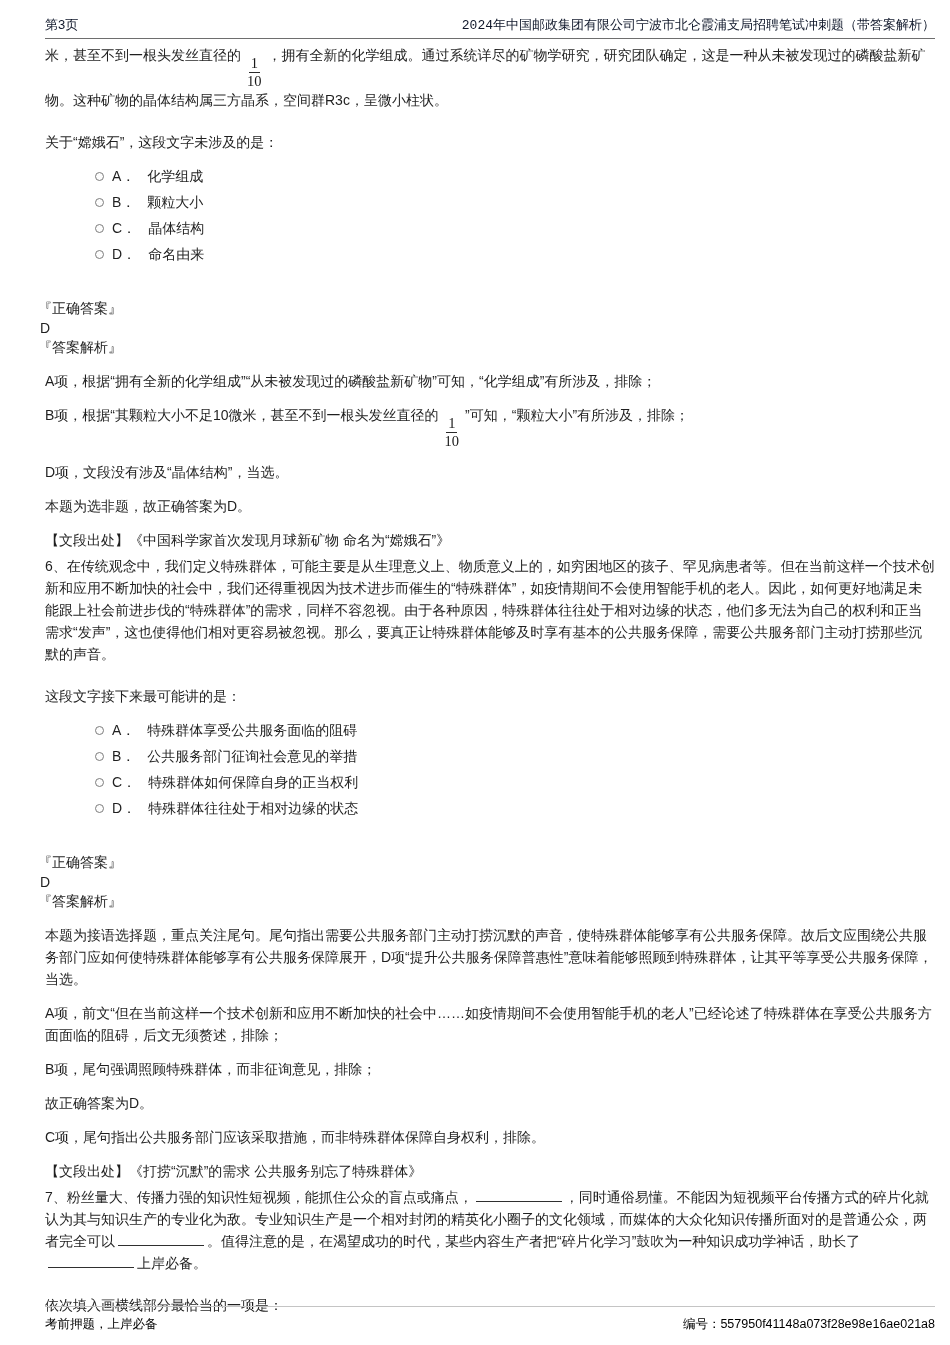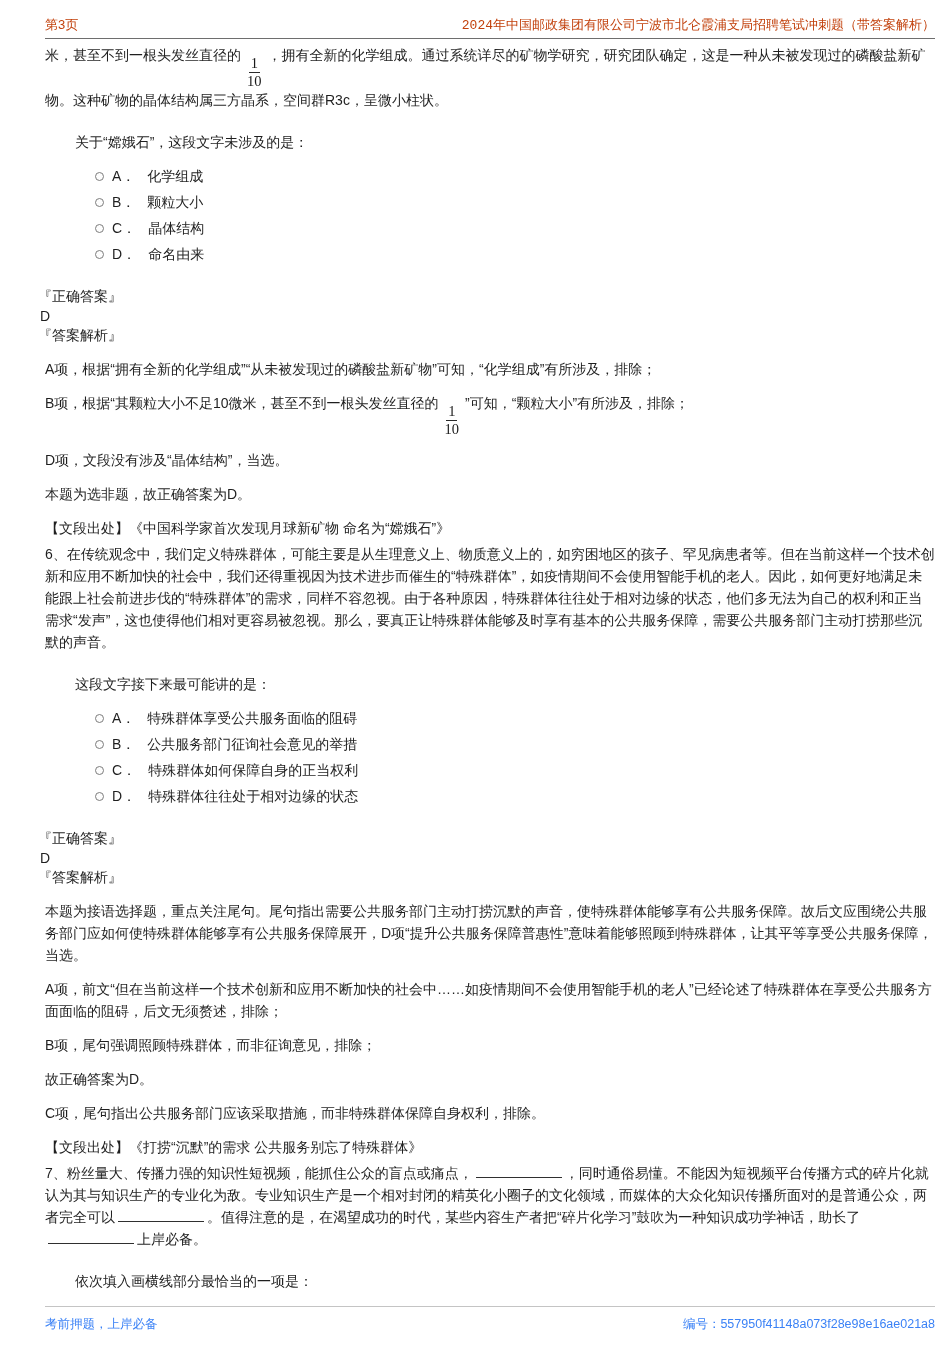--- a/index.html
+++ b/index.html
@@ -13,51 +13,51 @@
     color: #1f1f1f;
     overflow: hidden;
   }
   .header {
     position: absolute;
     left: 45px; right: 15px; top: 16px;
     display: flex;
     justify-content: space-between;
     align-items: flex-end;
     font-size: 13px;
-    color: #c2410c;
+    color: #0f172a;
     padding-bottom: 4px;
     border-bottom: 1px solid #6e6e6e;
   }
   .header .doc-title { letter-spacing: 0; font-family: Liberation Mono, monospace; }
   .content {
     position: absolute;
     left: 45px; right: 15px; top: 40px;
     font-size: 14px;
     line-height: 22px;
   }
   .content p { margin: 12px 0 0 0; }
   p.passage { margin-top: 4px; }
-  p.stem { margin-top: 20px; margin-left: 30px; }
+  p.stem { margin-top: 20px; }
   .options { margin-top: 10px; }
   .option {
     display: flex;
     align-items: center;
     height: 26px;
     padding-left: 50px;
   }
   .radio {
     width: 9px; height: 9px;
     border: 1px solid #7d7d7d;
     border-radius: 50%;
     margin-right: 8px;
     flex: none;
     background: #fdfdfd;
   }
   .opt-letter { margin-right: 12px; }
-  .ans-block { margin: 20px 0 0 -7px; line-height: 19.5px; }
+  .ans-block { margin: 32px 0 0 -7px; line-height: 19.5px; }
   .ans-letter { margin-left: 2px; }
   .frac {
     display: inline-flex;
     flex-direction: column;
     align-items: center;
     vertical-align: -8px;
     font-family: "Liberation Serif", serif;
     font-size: 14.5px;
     line-height: 1.15;
     margin: 0 6px;
@@ -73,21 +73,21 @@
     vertical-align: baseline;
   }
   .footer {
     position: absolute;
     left: 45px; right: 15px; bottom: 12px;
     border-top: 1px solid #c4c4c4;
     padding-top: 9px;
     display: flex;
     justify-content: space-between;
     font-size: 12.5px;
-    color: #3b82f6;
+    color: #000000;
   }
 </style>
 </head>
 <body>
 
 <div class="page">
 
   <div class="header">
     <span>第3页</span>
     <span class="doc-title">2024年中国邮政集团有限公司宁波市北仑霞浦支局招聘笔试冲刺题（带答案解析）</span>

